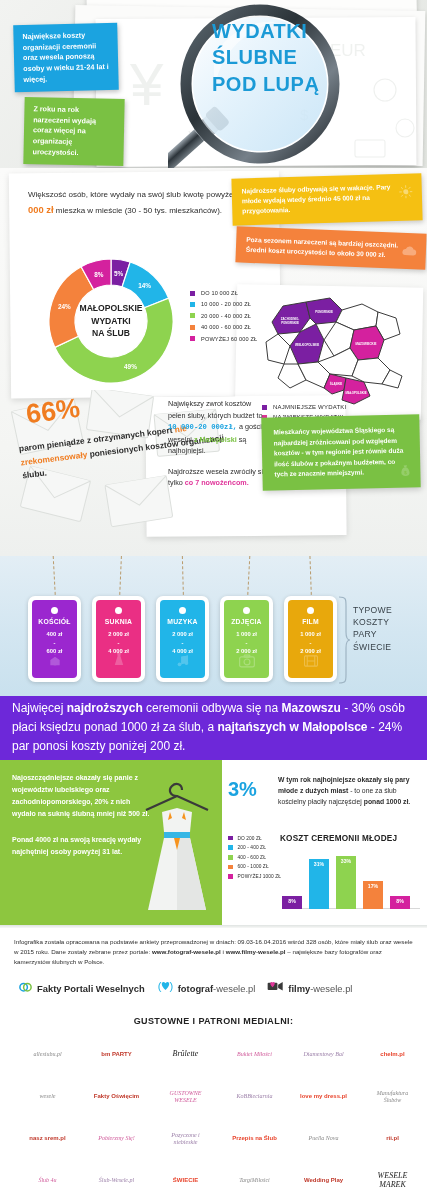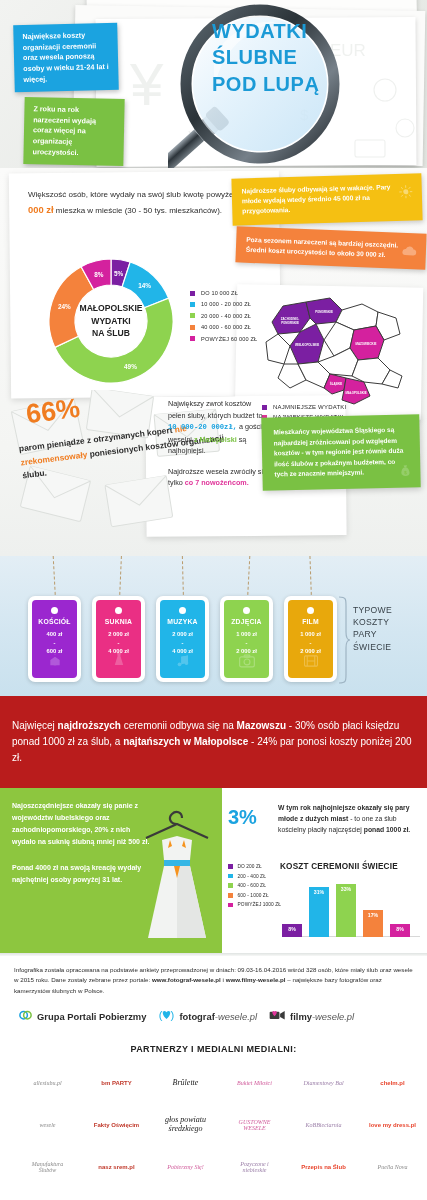--- a/index.html
+++ b/index.html
@@ -160,22 +160,22 @@
   .brace-lbl {
     position:absolute; right: 8px; top: 48px; width: 66px;
     font-size:8.6px; color:#39434a; line-height:1.42; letter-spacing:.3px;
   }
   .brace {
     position:absolute; right: 76px; top: 40px; width: 14px; height: 88px;
   }
 
   
   .banner {
-    background:#b91c1c; color:#fff; padding: 22px 12px;
-    font-size: 10px; line-height:1.6;
+    background:#6d28d9; color:#fff; padding: 3px 12px;
+    font-size: 12px; line-height:1.6;
   }
   .banner b { font-weight:bold; }
 
   
   .green-sec { position:relative; height:165px; display:flex; }
   .gs-left { width: 222px; background:#8dc63f; position:relative; padding: 12px 10px 0 12px; }
   .gs-right { width: 205px; background:#ffffff; position:relative; padding: 10px 8px 0 8px;}
   .gs-txt { font-size:7px; line-height:1.72; color:#fff; font-weight:bold; width: 140px; }
   .gs-txt .gap { display:block; height:14px; }
   .dress { position:absolute; right: 2px; top: 10px; width: 86px; height: 152px; }
@@ -204,21 +204,21 @@
 
   
   .footer { background:#ffffff; padding: 12px 14px 8px; position:relative; }
   .foot-line { position:absolute; left:0; right:0; top:0; height:3px;
     background: linear-gradient(180deg,#dfe3e1,#f7f8f7); }
   .foot-txt { font-size: 6.2px; line-height:1.68; color:#2d2d2d; }
   .foot-txt b { font-weight:bold; }
   .brands { display:flex; align-items:center; gap: 12px; margin-top: 11px; padding-left:4px;}
   .brand { display:flex; align-items:center; gap:4px; }
   .brand-nm { font-size: 9.4px; font-weight:bold; color:#2b2b2b; white-space:nowrap;}
-  .brand-nm .lt { font-weight:normal; color:#555;font-style:italic; }
+  .brand-nm .lt { font-weight:normal; color:#555; }
 
   
   .partners { background:#fff; padding: 10px 8px 16px; }
   .p-title {
     text-align:center; font-size: 9px; font-weight:bold; color:#222;
     letter-spacing:.4px; margin-bottom: 12px;
   }
   .p-grid { display:grid; grid-template-columns: repeat(6, 1fr); gap: 8px 3px; }
   .p-cell {
     height: 34px; display:flex; align-items:center; justify-content:center;
@@ -593,21 +593,21 @@
           <path d="M50 42 L52 50 L48 48 Z" fill="#f6931e"></path>
         </svg>
       </div>
     </div>
 
     <div class="gs-right">
       <div class="pct3">3%</div>
       <div class="gs-r-txt">
         <b>W tym rok najhojniejsze okazały się pary młode </b><b>z dużych miast</b><span> - to one za ślub kościelny płaciły najczęściej </span><b>ponad 1000 zł.</b>
       </div>
-      <div class="chart-title">KOSZT CEREMONII ŚWIECIE</div>
+      <div class="chart-title">KOSZT CEREMONII MŁODEJ</div>
       <div class="chart-legend" id="bar-legend">
           <div class="cl-row">
             <span class="cl-sw" style="background:#7b1fa2"></span>
             <span class="cl-tx">DO 200 ZŁ</span>
           </div>
           <div class="cl-row">
             <span class="cl-sw" style="background:#21b5e8"></span>
             <span class="cl-tx">200 - 400 ZŁ</span>
           </div>
           <div class="cl-row">
@@ -660,21 +660,21 @@
       <span>Infografika została opracowana na podstawie ankiety przeprowadzonej w dniach: 09.03-16.04.2016 wśród 328 osób, które miały ślub oraz wesele w 2015 roku. Dane zostały zebrane przez portale: </span><b>www.fotograf-wesele.pl</b><span> i </span><b>www.filmy-wesele.pl</b><span> – największe bazy fotografów oraz kamerzystów ślubnych w Polsce.</span>
     </div>
     <div class="brands">
       <div class="brand">
         <span>
           <svg width="15" height="15" viewBox="0 0 24 24">
               <circle cx="9" cy="13" r="6" fill="none" stroke="#1ba3e0" stroke-width="2.4"></circle>
               <circle cx="15" cy="13" r="6" fill="none" stroke="#7ac143" stroke-width="2.4"></circle>
             </svg>
         </span>
-        <span class="brand-nm">Grupa Portali Pobierzmy</span>
+        <span class="brand-nm">Fakty Portali Weselnych</span>
       </div>
       <div class="brand">
         <span>
           <svg width="17" height="14" viewBox="0 0 26 20">
               <text x="1" y="16" font-size="17" fill="#21b5e8" font-family="Liberation Sans, sans-serif">(</text>
               <path d="M13 16 C 6 10, 6 4, 10 4 C 12 4, 13 6, 13 6 C 13 6, 14 4, 16 4 C 20 4, 20 10, 13 16Z" fill="#21b5e8"></path>
               <text x="19" y="16" font-size="17" fill="#21b5e8" font-family="Liberation Sans, sans-serif">)</text>
             </svg>
         </span>
         <span class="brand-nm"><span>fotograf</span><span class="lt">-wesele.pl</span></span>
@@ -686,21 +686,21 @@
               <path d="M17 8 L24 4 L24 17 L17 13Z" fill="#3a3a3a"></path>
               <path d="M8.5 12 C 4 8, 4.5 4, 7 4 C 8.3 4, 8.5 5.4, 8.5 5.4 C 8.5 5.4, 8.8 4, 10 4 C 12.5 4, 13 8, 8.5 12Z" fill="#e0359a"></path>
             </svg>
         </span>
         <span class="brand-nm"><span>filmy</span><span class="lt">-wesele.pl</span></span>
       </div>
     </div>
   </div>
 
   <div class="partners">
-    <div class="p-title">PARTNERZY I MEDIALNI MEDIALNI:</div>
+    <div class="p-title">GUSTOWNE I PATRONI MEDIALNI:</div>
     <div class="p-grid" id="p-grid">
         <div class="p-cell">
           <div class="p-logo" style="font-family:&quot;Liberation Serif&quot;,serif;color:#8a8a8a;font-style:italic">allesiubu.pl</div>
         </div>
         <div class="p-cell">
           <div class="p-logo" style="font-family:&quot;Liberation Sans&quot;,sans-serif;color:#c0392b;font-weight:bold">bm PARTY</div>
         </div>
         <div class="p-cell">
           <div class="p-logo" style="font-family:&quot;Liberation Serif&quot;,serif;color:#222;font-style:italic;font-size:8px">Brûlette</div>
         </div>
@@ -713,23 +713,20 @@
         <div class="p-cell">
           <div class="p-logo" style="font-family:&quot;Liberation Sans&quot;,sans-serif;color:#e8442c;font-weight:bold">chelm.pl</div>
         </div>
         <div class="p-cell">
           <div class="p-logo" style="font-family:&quot;Liberation Serif&quot;,serif;color:#8a8a8a;font-style:italic">wesele</div>
         </div>
         <div class="p-cell">
           <div class="p-logo" style="font-family:&quot;Liberation Sans&quot;,sans-serif;color:#c0392b;font-weight:bold">Fakty Oświęcim</div>
         </div>
         <div class="p-cell">
-          <div class="p-logo" style="font-family:&quot;Liberation Serif&quot;,serif;color:#222;font-style:italic;font-size:8px">głos powiatu średzkiego</div>
-        </div>
-        <div class="p-cell">
           <div class="p-logo" style="font-family:&quot;Liberation Serif&quot;,serif;color:#d05a9a;font-style:italic">GUSTOWNE WESELE</div>
         </div>
         <div class="p-cell">
           <div class="p-logo" style="font-family:&quot;Liberation Serif&quot;,serif;color:#9b7fa8;font-style:italic">KoBBieciarnia</div>
         </div>
         <div class="p-cell">
           <div class="p-logo" style="font-family:&quot;Liberation Sans&quot;,sans-serif;color:#e8442c;font-weight:bold">love my dress.pl</div>
         </div>
         <div class="p-cell">
           <div class="p-logo" style="font-family:&quot;Liberation Serif&quot;,serif;color:#8a8a8a;font-style:italic">Manufaktura Ślubów</div>

